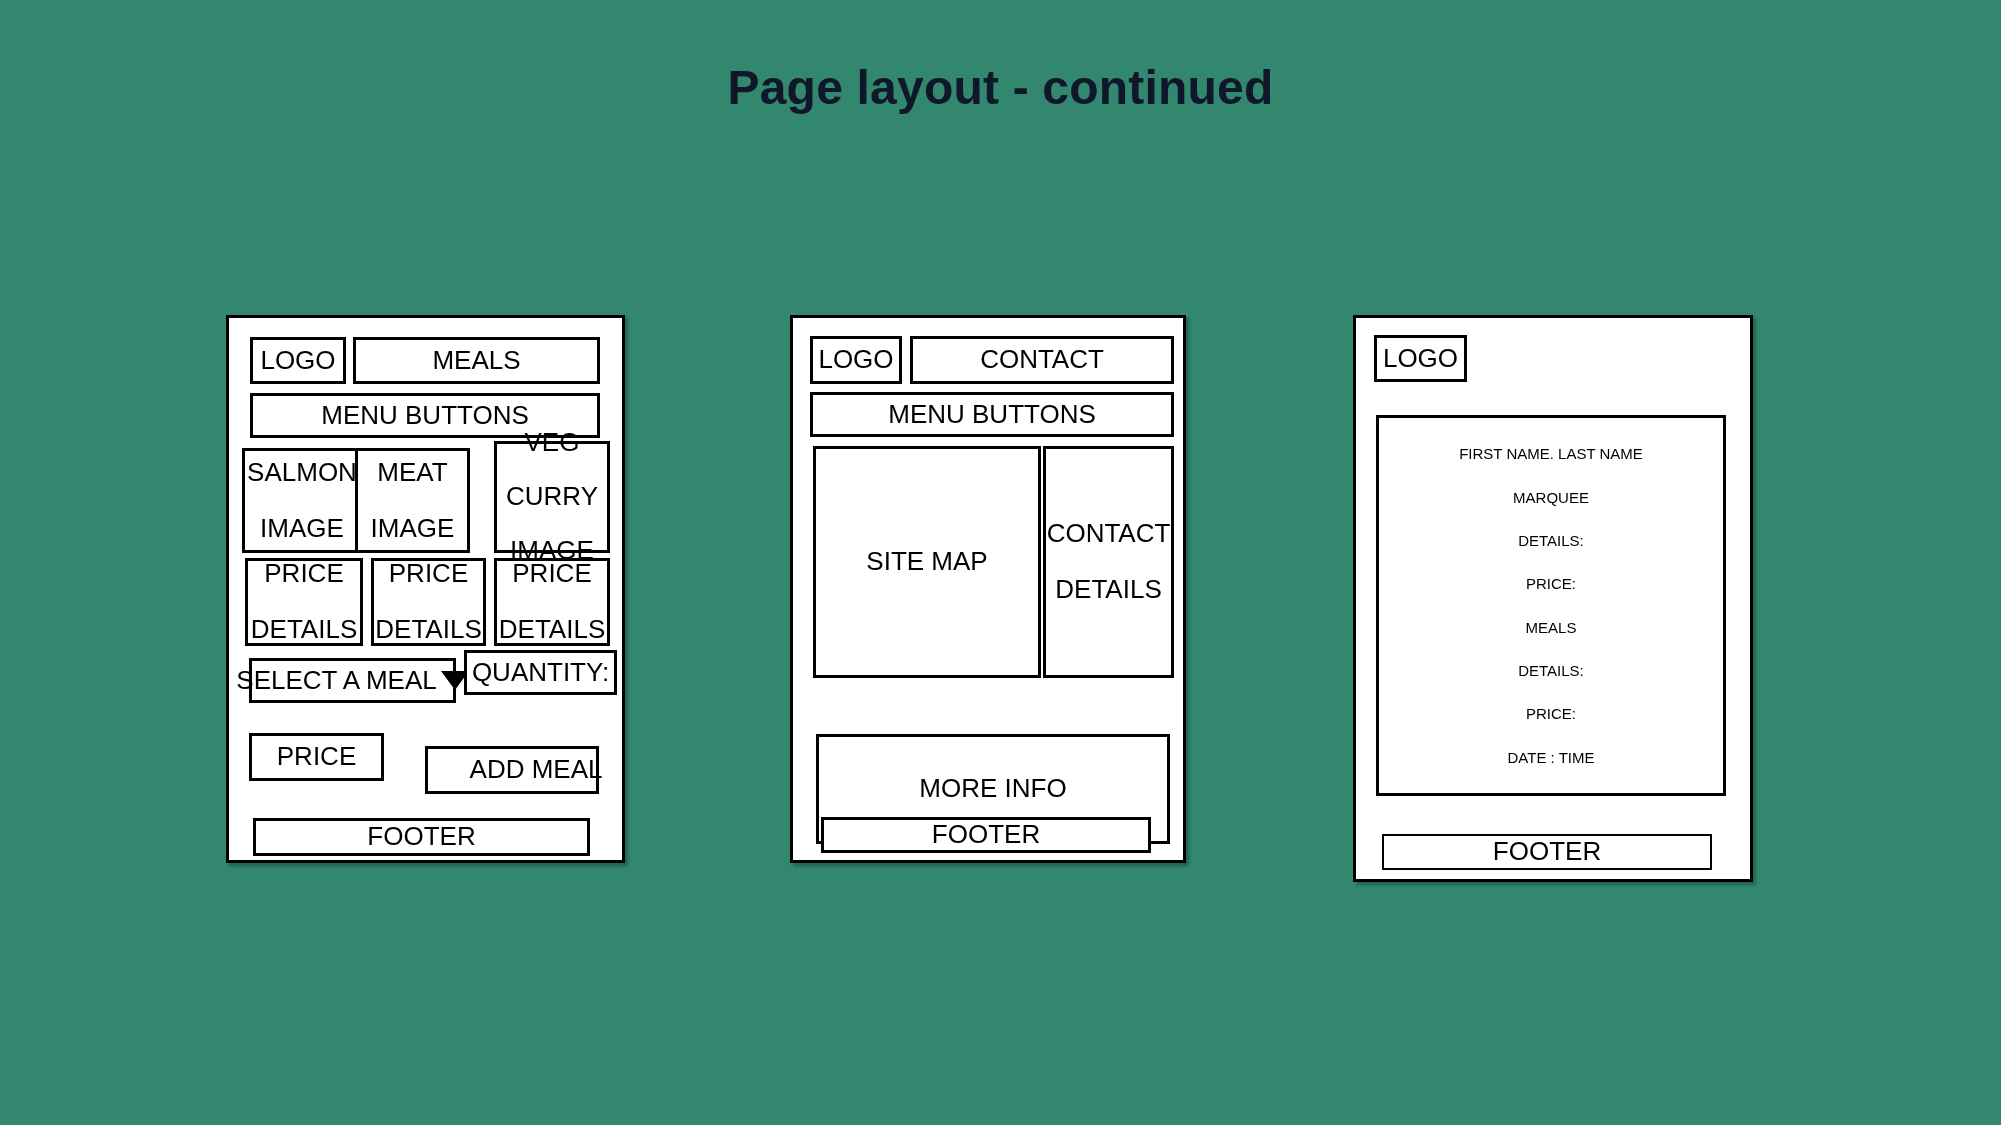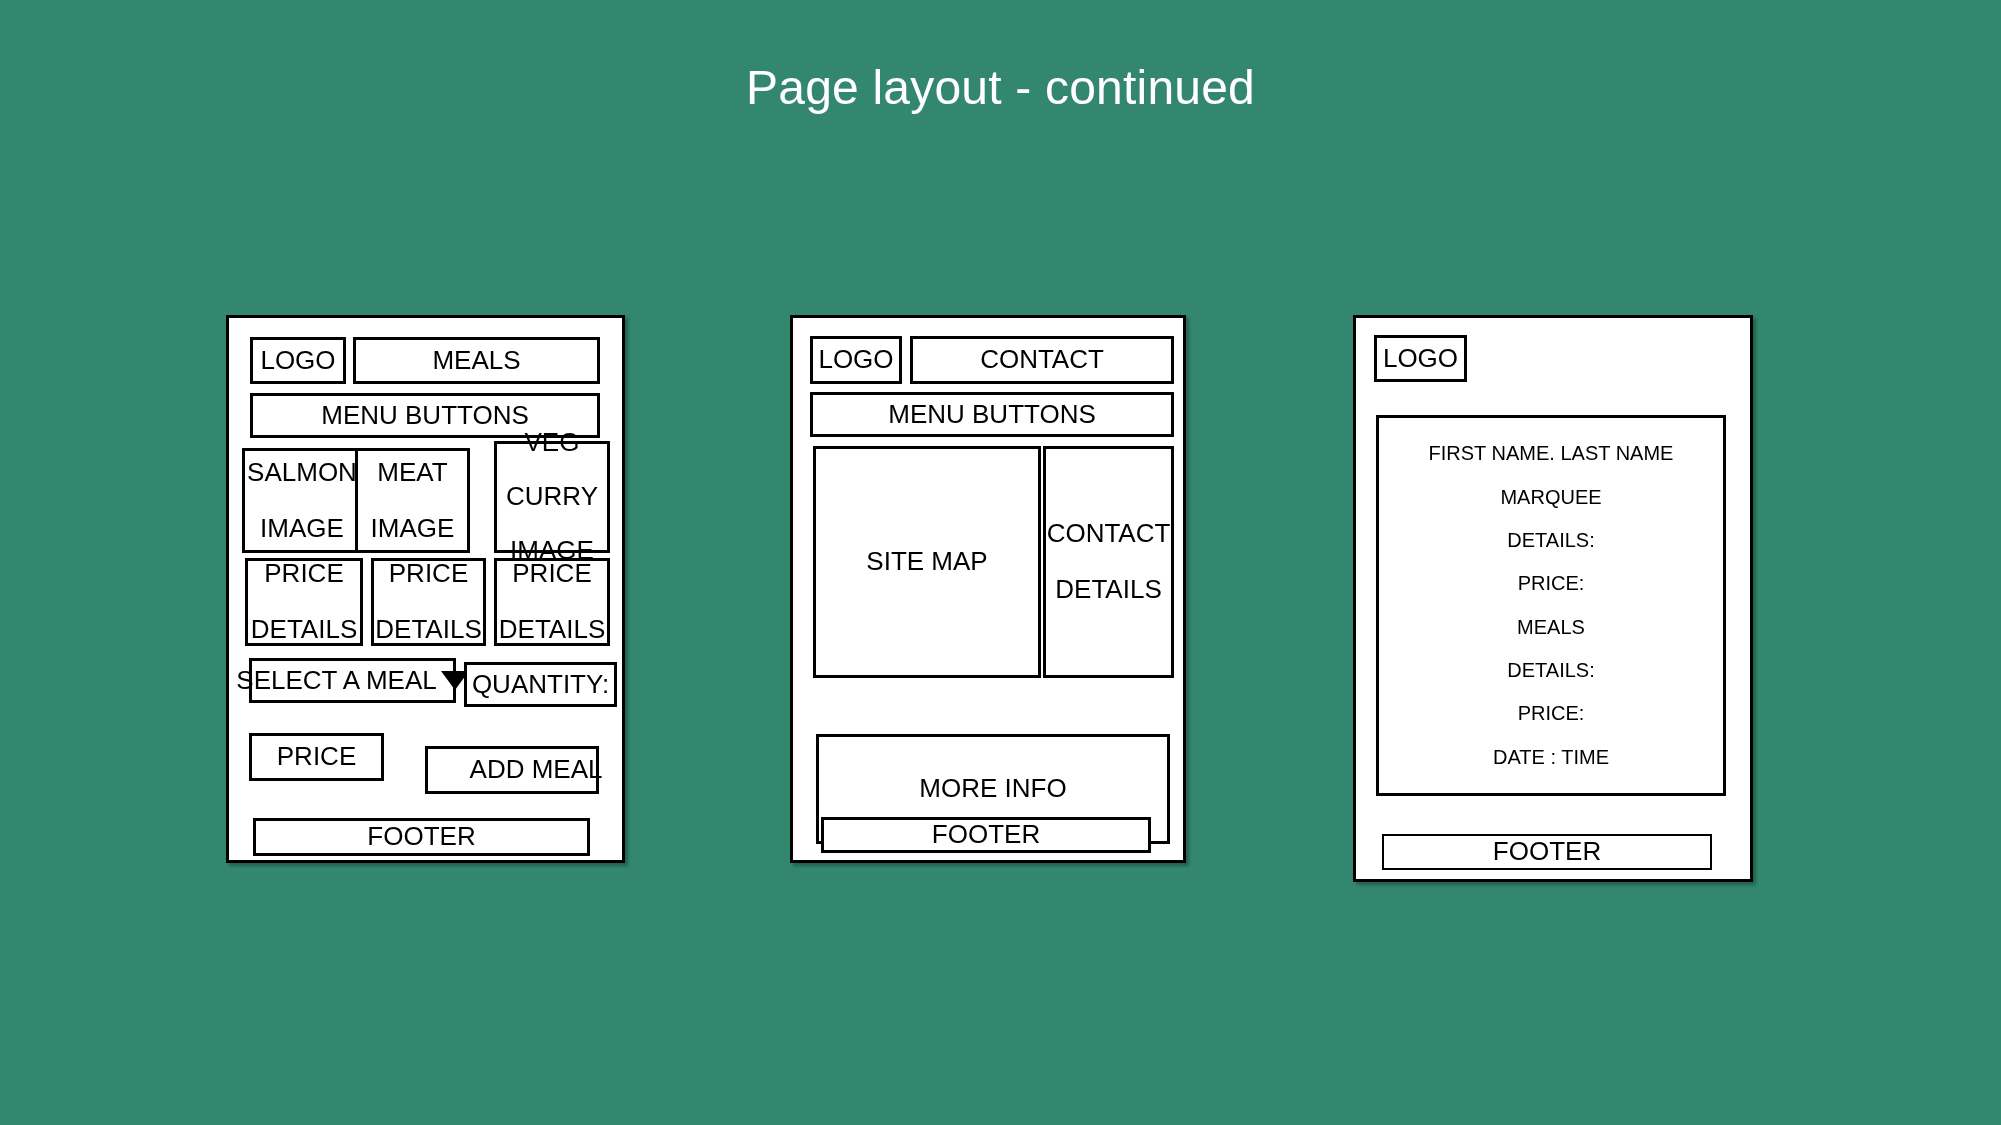--- a/index.html
+++ b/index.html
@@ -15,23 +15,23 @@
     position: relative;
   }
 
   
   #slide-title {
     position: absolute;
     left: 0;
     top: 62px;
     width: 2001px;
     text-align: center;
-    color: #ffffff;
+    color: #0f172a;
     font-size: 48px;
-    font-weight: 400;
+    font-weight: 700;
     letter-spacing: 0.2px;
     line-height: 1.1;
     white-space: nowrap;
   }
 
   
   .panel {
     position: absolute;
     background: #FFFFFF;
     border: 3px solid #000000;
@@ -80,21 +80,21 @@
     position: absolute;
     background: #FFFFFF;
     border: 3px solid #000000;
     box-sizing: border-box;
     display: flex;
     flex-direction: column;
     align-items: center;
     justify-content: space-around;
     padding: 14px 0;
     color: #000000;
-    font-size: 20px;
+    font-size: 15px;
     white-space: nowrap;
   }
 </style>
 </head>
 <body>
 
 <div id="slide-title">Page layout - continued</div>
 
 <div class="panel" style="left:226px; top:315px; width:399px; height:548px;">
 
@@ -136,21 +136,21 @@
     <span class="ln">PRICE</span>
     <span class="ln">DETAILS</span>
   </div>
 
   <div class="wbox" style="left:20px; top:340px; width:207px; height:45px;">
     <span class="caret-row">
       <span class="ln">SELECT A MEAL</span>
       <span class="caret-icon"></span>
     </span>
   </div>
-  <div class="wbox" style="left:235px; top:344px; width:153px; height:45px;">
+  <div class="wbox" style="left:235px; top:332px; width:153px; height:45px;">
     <span class="ln">QUANTITY:</span>
   </div>
 
   <div class="wbox" style="left:20px; top:415px; width:135px; height:48px;">
     <span class="ln">PRICE</span>
   </div>
   <div class="wbox" style="left:196px; top:428px; width:174px; height:48px;padding-left:48px;">
     <span class="ln">ADD MEAL</span>
   </div>
 

